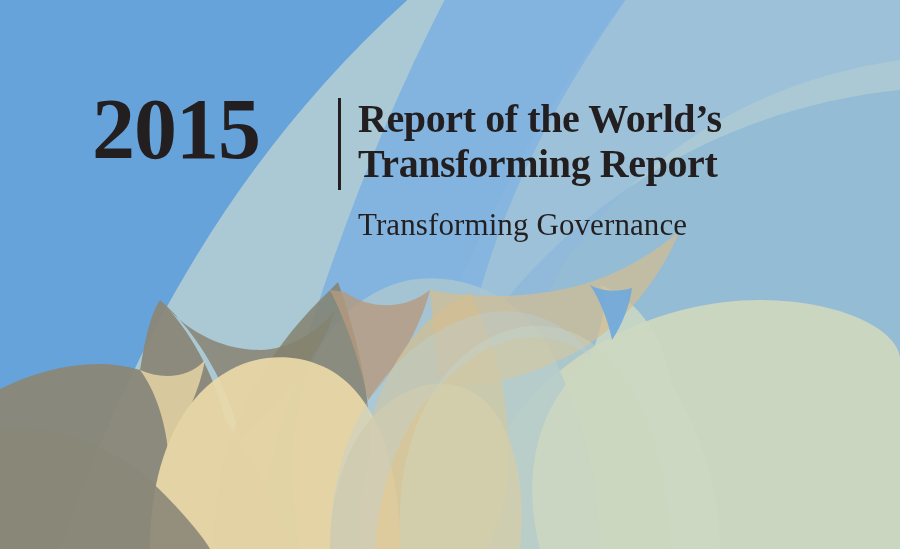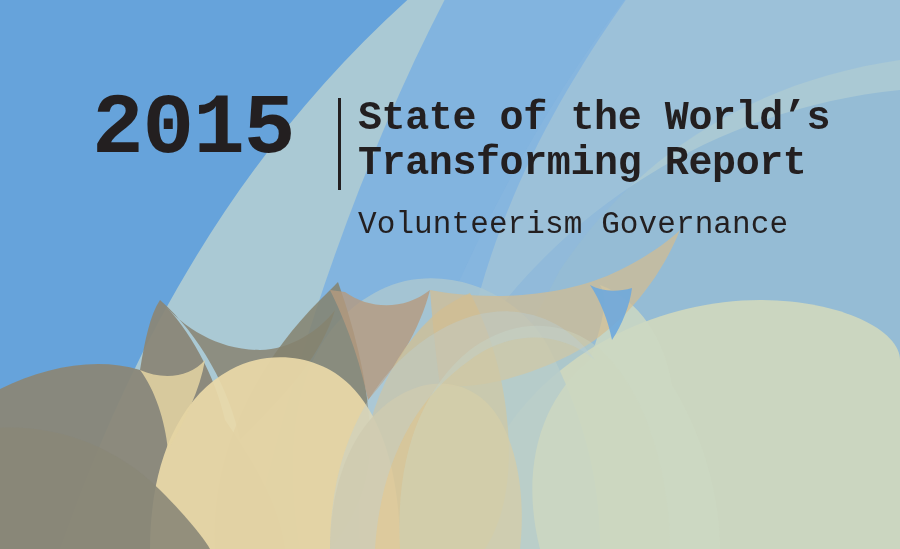--- a/index.html
+++ b/index.html
@@ -5,21 +5,21 @@
   html, body {
     margin: 0;
     padding: 0;
     background: #ffffff;
   }
   #cover {
     position: relative;
     width: 900px;
     height: 549px;
     overflow: hidden;
-    font-family: Liberation Mono, monospace;
+    font-family: Liberation Serif, serif;
   }
   #bg-art {
     position: absolute;
     inset: 0;
     width: 900px;
     height: 549px;
     display: block;
   }
   #title-block {
     position: absolute;
@@ -132,21 +132,21 @@
     </g>
   </svg>
 
   <div id="title-block">
 
     <div id="year">2015</div>
 
     <div id="title-divider"></div>
 
     <div id="title-lines">
-      <div class="title-line">State of the World’s</div>
+      <div class="title-line">Report of the World’s</div>
       <div class="title-line">Transforming Report</div>
     </div>
 
-    <div id="subtitle">Volunteerism Governance</div>
+    <div id="subtitle">Transforming Governance</div>
 
   </div>
 
 </div>
 
 </body></html>

